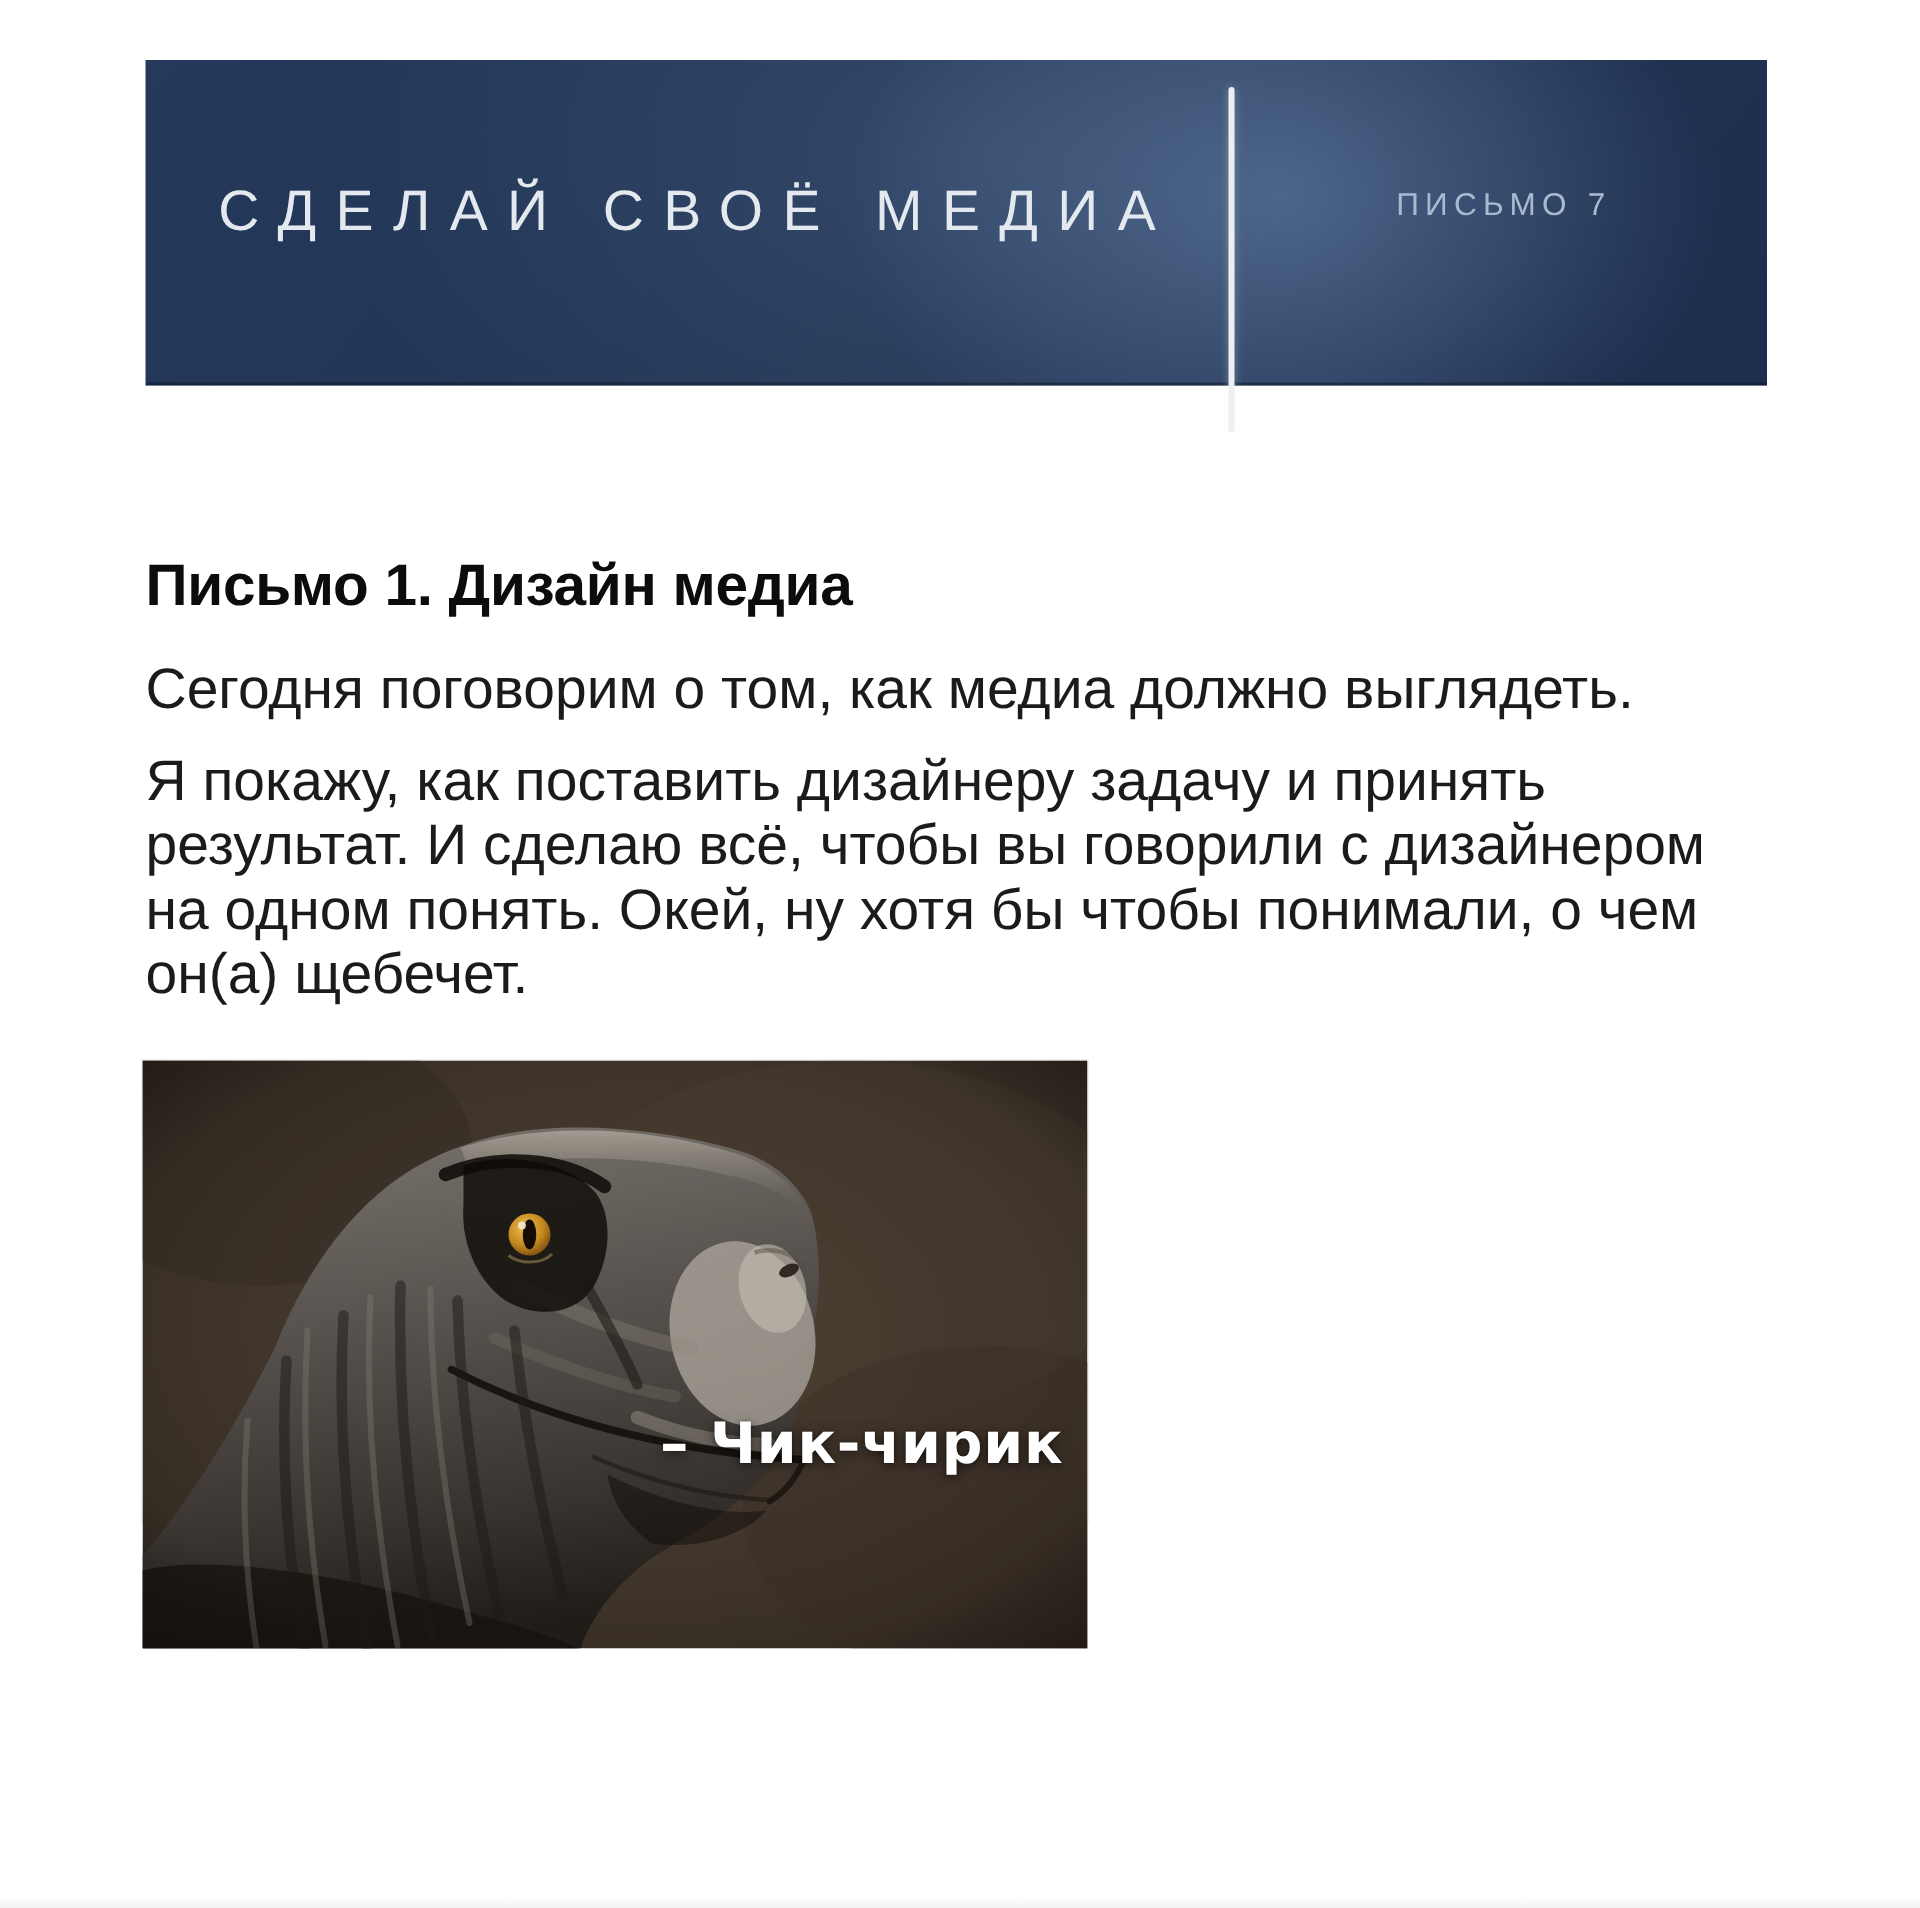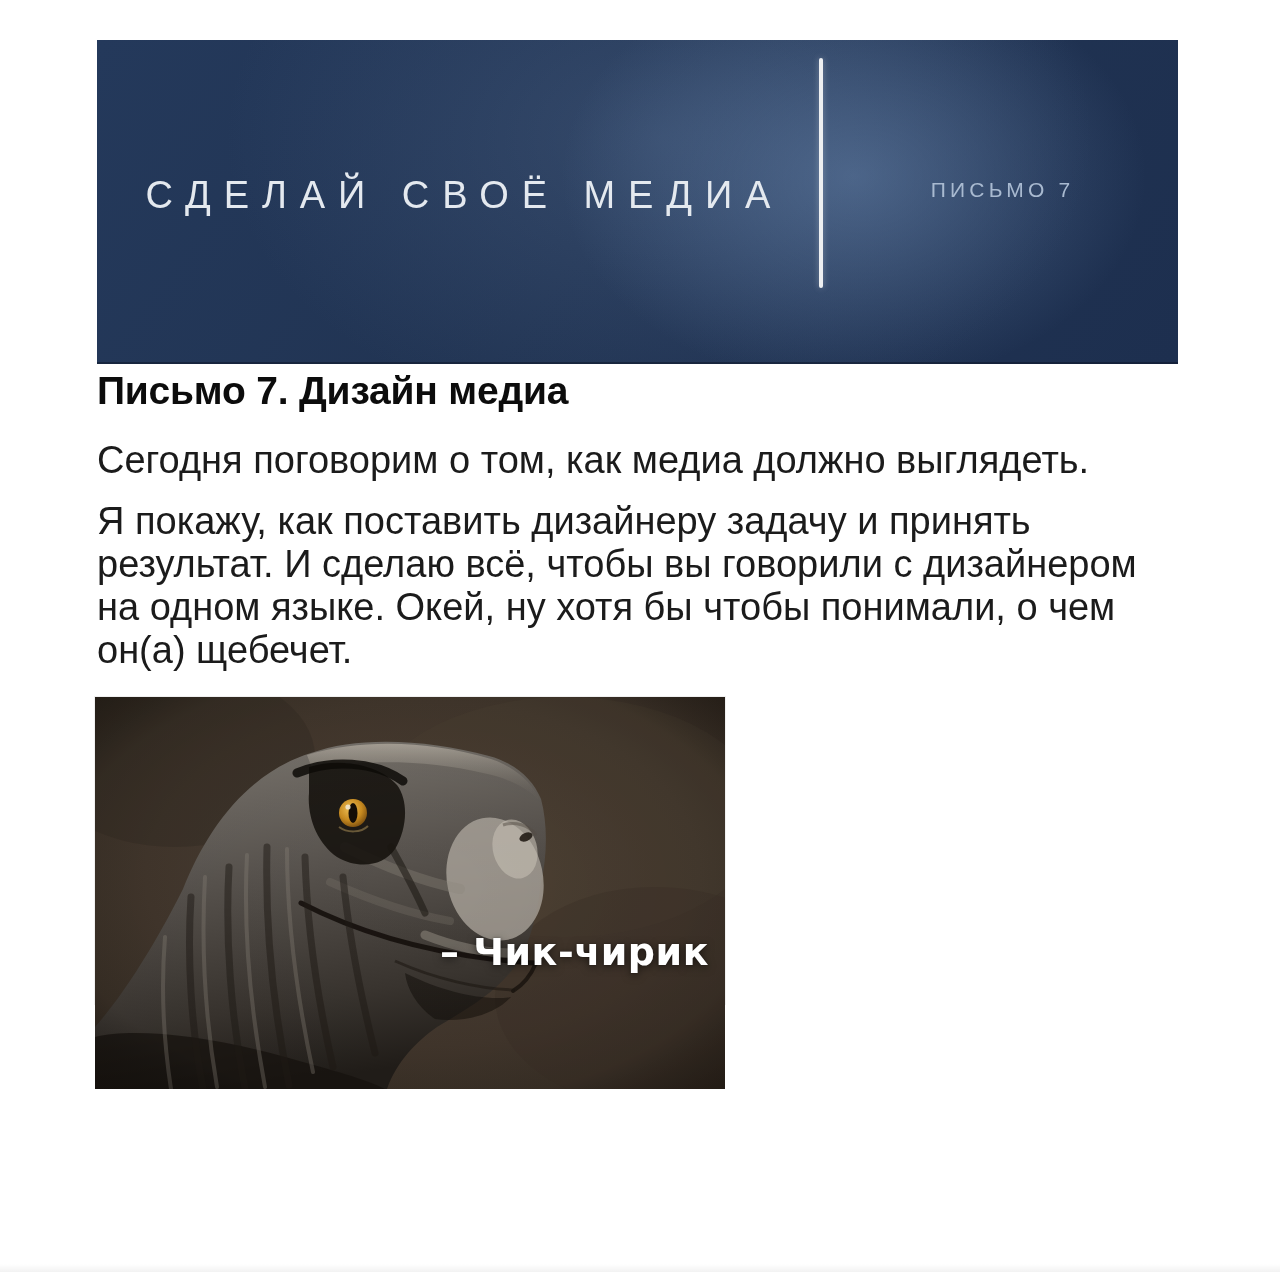--- a/index.html
+++ b/index.html
@@ -11,21 +11,21 @@
     color: #181818;
     position: relative;
     overflow: hidden;
   }
   .page { width: 1280px; min-height: 1272px; position: relative; }
 
   
   .banner {
     position: absolute;
     left: 97px; top: 40px;
-    width: 1081px; height: 324px;
+    width: 1081px; height: 217px;
     display: flex;
     align-items: stretch;
     background:
       radial-gradient(ellipse 430px 310px at 70% 42%, rgba(110,140,180,0.50) 0%, rgba(110,140,180,0) 68%),
       radial-gradient(ellipse 620px 420px at 52% 30%, rgba(88,112,148,0.35) 0%, rgba(88,112,148,0) 70%),
       linear-gradient(128deg, #24395b 0%, #213453 48%, #1d2f4f 100%);
     box-shadow: inset 0 -2px 0 rgba(10,18,34,0.45);
   }
   .banner-left {
     flex: 0 0 722px;
@@ -85,21 +85,21 @@
     line-height: 43px;
     margin: 0 0 18px 0;
     color: #1b1b1b;
   }
 
   
   .dino-figure {
     position: relative;
     width: 630px;
     height: 307px;
-    margin-top: 25px;
+    margin-top: 35px;
     margin-left: -2px;
     box-shadow: 0 0 0 1px rgba(0,0,0,0.06);
   }
   .dino-figure svg { display: block; }
   .dino-caption {
     position: absolute;
     right: 16px;
     bottom: 30px;
     font-family: "DejaVu Sans", "Liberation Sans", sans-serif;
     font-size: 38px;
@@ -125,26 +125,26 @@
     <div class="banner-left">
       <div class="banner-title" style="color:#e4e9ef;">СДЕЛАЙ СВОЁ МЕДИА</div>
     </div>
     <div class="banner-divider"></div>
     <div class="banner-right">
       <div class="banner-issue" style="color:#a9bad0;">ПИСЬМО 7</div>
     </div>
   </header>
 
   <main class="content">
-    <h1 class="letter-heading">Письмо 7. Дизайн медиа</h1>
+    <h1 class="letter-heading">Письмо 1. Дизайн медиа</h1>
 
     <p>Сегодня поговорим о том, как медиа должно выглядеть.</p>
 
 
-    <p>Я покажу, как поставить дизайнеру задачу и принять результат. И сделаю всё, чтобы вы говорили с дизайнером на одном языке. Окей, ну хотя бы чтобы понимали, о чем он(а) щебечет.</p>
+    <p>Я покажу, как поставить дизайнеру задачу и принять результат. И сделаю всё, чтобы вы говорили с дизайнером на одном понять. Окей, ну хотя бы чтобы понимали, о чем он(а) щебечет.</p>
 
     <figure class="dino-figure">
       <svg viewBox="0 0 630 392" width="630" height="392" xmlns="http://www.w3.org/2000/svg" role="img" aria-label="dinosaur painting">
         <defs>
           <radialGradient id="bgG" cx="52%" cy="45%" r="80%">
             <stop offset="0%" stop-color="#4e4134"></stop>
             <stop offset="55%" stop-color="#41362c"></stop>
             <stop offset="100%" stop-color="#2c241c"></stop>
           </radialGradient>
           <radialGradient id="vignette" cx="50%" cy="48%" r="72%">

